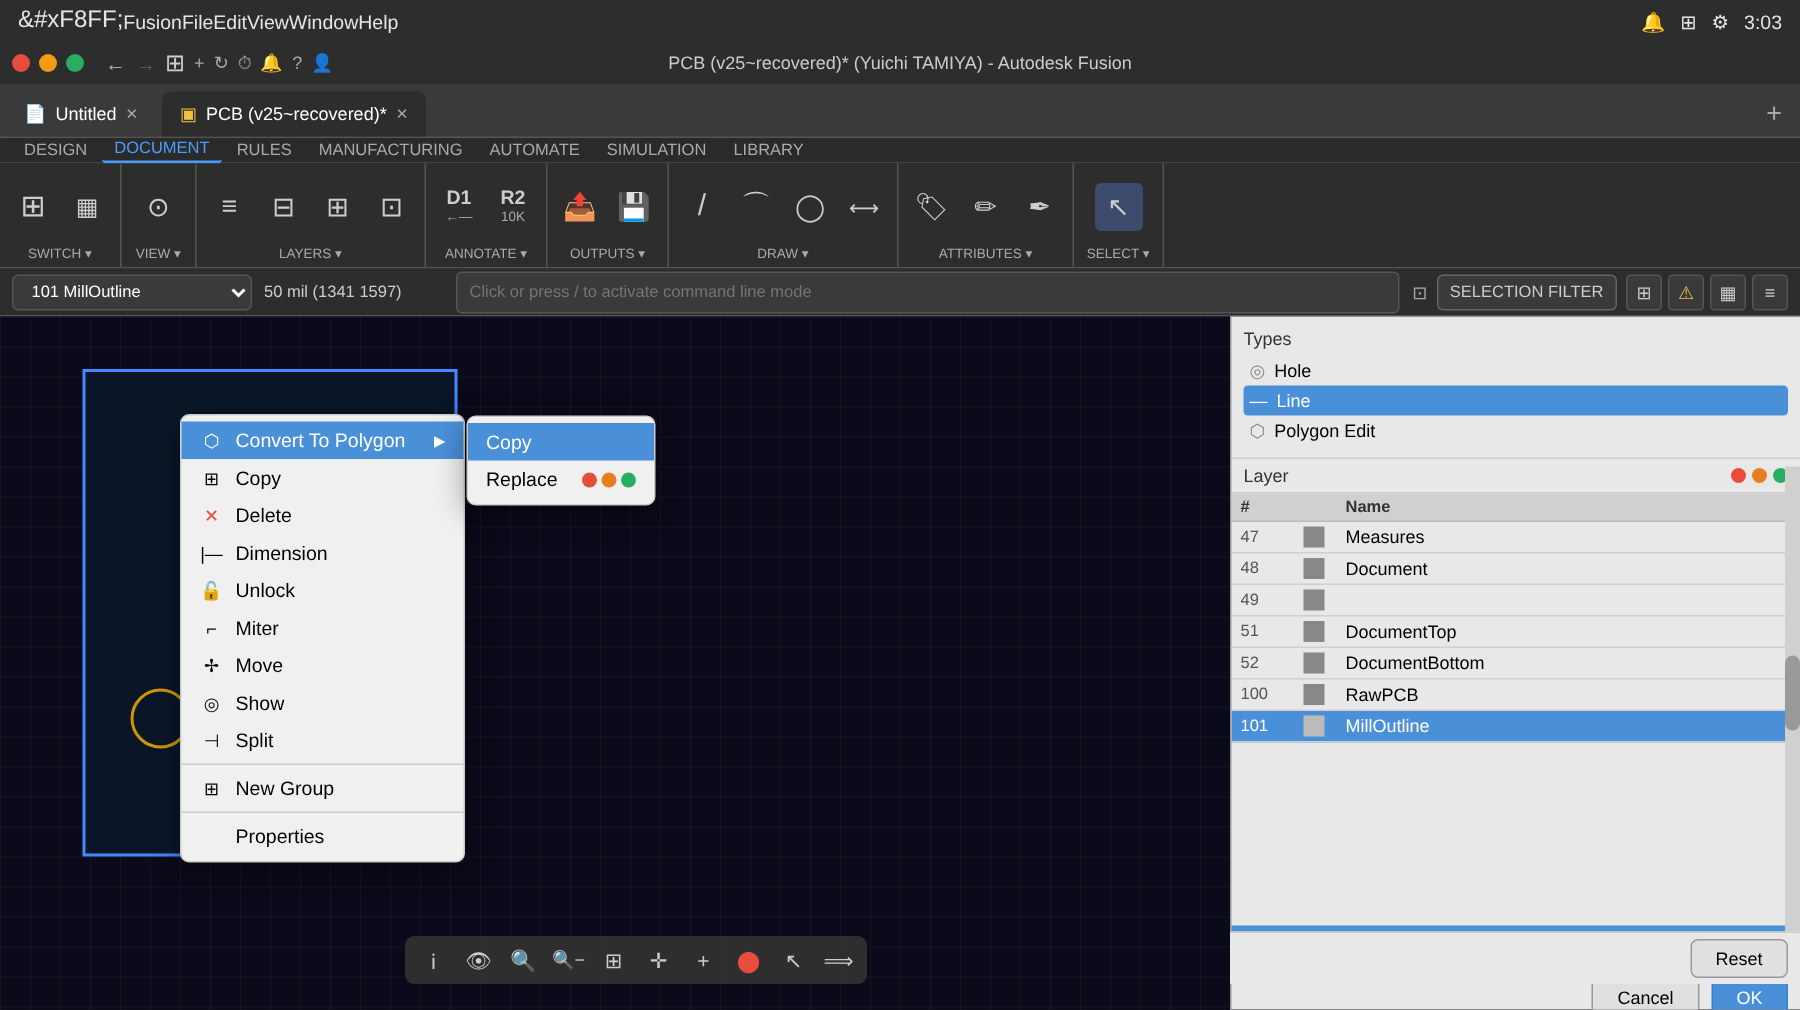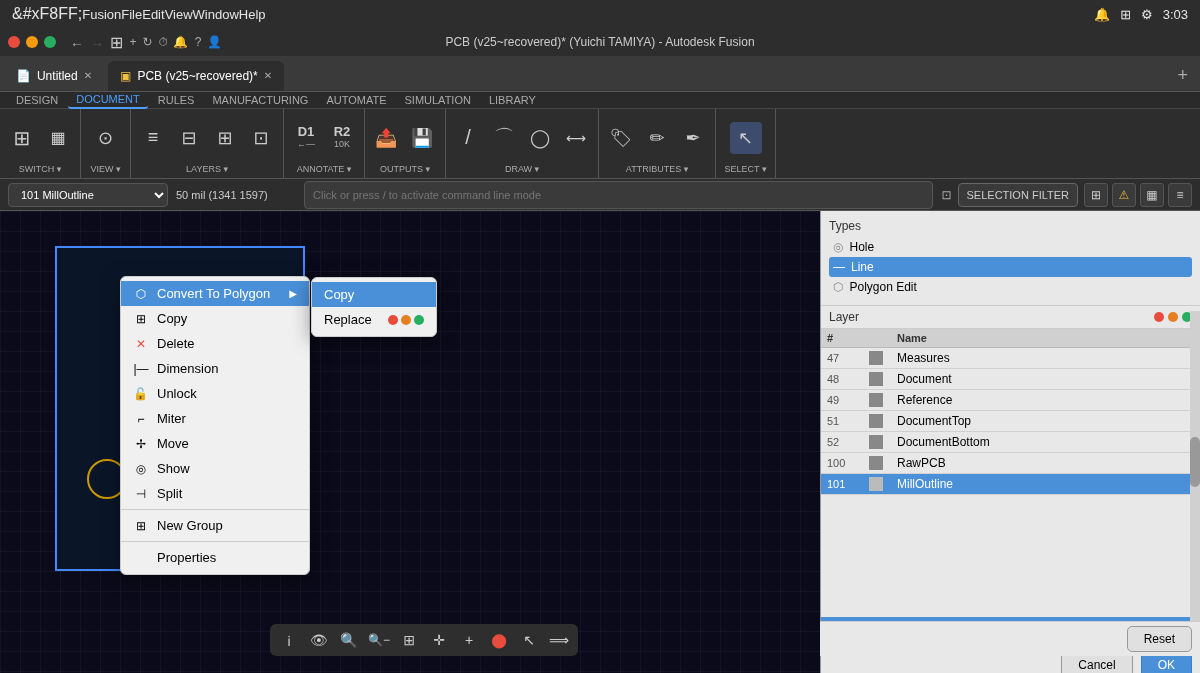--- a/index.html
+++ b/index.html
@@ -684,21 +684,20 @@
             <span class="color-swatch" style="background:#888;"></span>
           </div>
         <div class="td">Document</div>
       </div>
 
       <div class="table-row">
         <div class="td num">49</div>
         <div class="td color">
             <span class="color-swatch" style="background:#888;"></span>
           </div>
-        <div class="td">Reference</div>
       </div>
 
       <div class="table-row">
         <div class="td num">51</div>
         <div class="td color">
             <span class="color-swatch" style="background:#888;"></span>
           </div>
         <div class="td">DocumentTop</div>
       </div>
 

